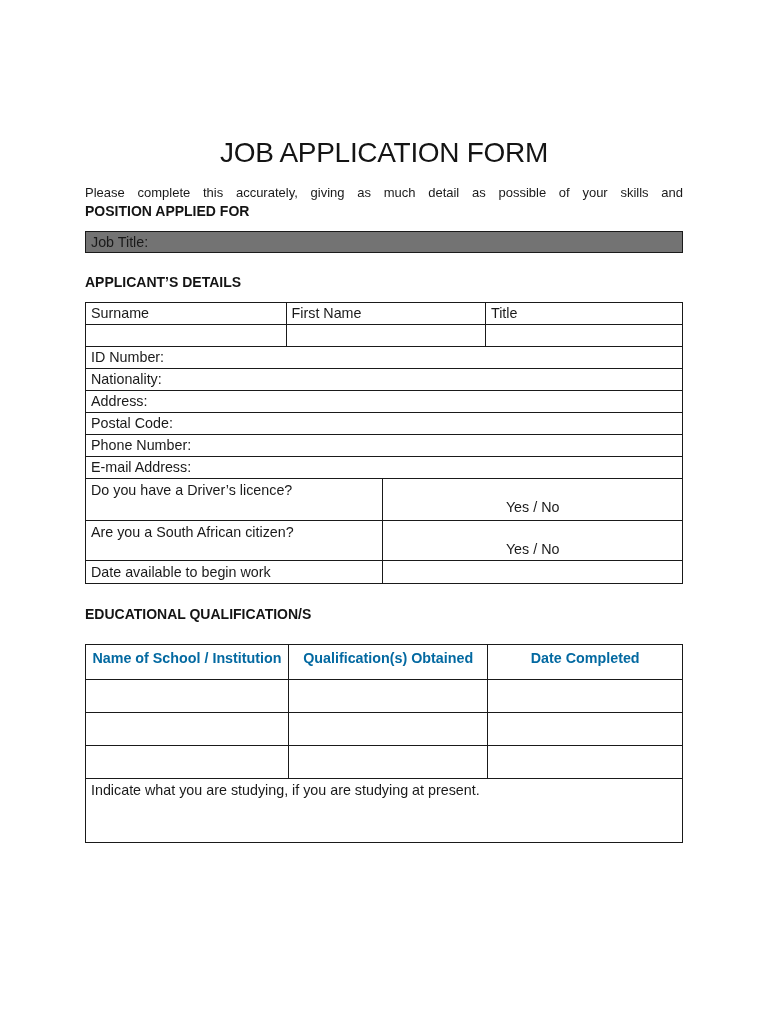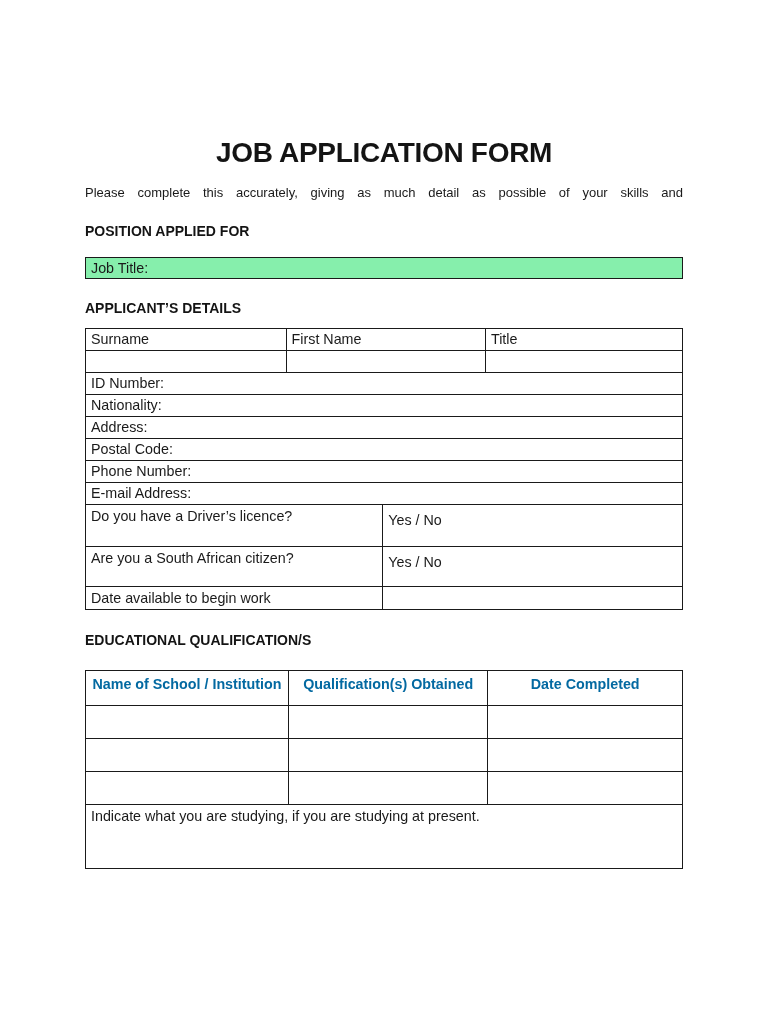--- a/index.html
+++ b/index.html
@@ -6,57 +6,57 @@
   html, body { background:#ffffff; }
   body {
     width:768px; height:1024px; overflow:hidden; position:relative;
     font-family:"Liberation Sans", sans-serif;
     color:#1a1a1a;
   }
   .content { position:absolute; left:85px; top:0; width:598px; }
 
   .doc-title {
     margin-top:138px;
-    font-size:28px; line-height:30px; font-weight:bold;
+    font-size:28px; line-height:30px; font-weight:normal;
     text-align:center; letter-spacing:-0.3px; color:#141414;
   }
   .intro { margin-top:15px; font-size:13px; line-height:20.5px; }
   .intro .line1 { display:block; text-align:justify; text-align-last:justify; }
   .intro .line2 { display:block; text-align:left; }
 
   .sec-heading {
     font-size:14px; line-height:15px; font-weight:bold; color:#141414;
   }
-  .pos-heading { margin-top:20px; }
+  .pos-heading { }
   .app-heading { margin-top:22px; }
   .edu-heading { margin-top:23px; }
 
   .job-title-box {
-    margin-top:18px; height:22px;
+    margin-top:12px; height:22px;
     border:1.4px solid #1a1a1a;
     font-size:14.3px; line-height:19px; padding:1px 5px 0 5px;
-    background:#86efac;
+    background:#737373;
   }
 
   table {
     width:100%; border-collapse:collapse; table-layout:fixed;
     font-size:14.3px; background:#fff;
   }
   td {
     border:1px solid #1a1a1a;
     padding:1px 5px; vertical-align:top; line-height:19px;
     overflow:hidden;
   }
   .name-table { margin-top:12px; border:1.4px solid #1a1a1a; }
   .name-table td { height:22px; white-space:nowrap; }
   .details-table { margin-top:-1px; border:1.4px solid #1a1a1a; }
   .details-table td { height:21px; white-space:nowrap; }
   .questions-table { margin-top:-1px; border:1.4px solid #1a1a1a; }
   .questions-table td.q-cell { padding-top:2px; }
-  .questions-table td.a-cell { padding-top:6px; }
+  .questions-table td.a-cell { padding-top:19px;text-align:center; }
   .row-h42 td { height:42px; }
   .row-h40 td { height:40px; }
   .row-h44 td { height:44px; }
   .row-h22 td { height:22px; }
   .edu-table { margin-top:22px; border:1.4px solid #1a1a1a; }
   .edu-table td.edu-header {
     height:35px; font-weight:bold; text-align:center;
     padding-top:4px; white-space:nowrap; color:#0369a1;
   }
   .edu-table td.edu-empty { height:33px; }

